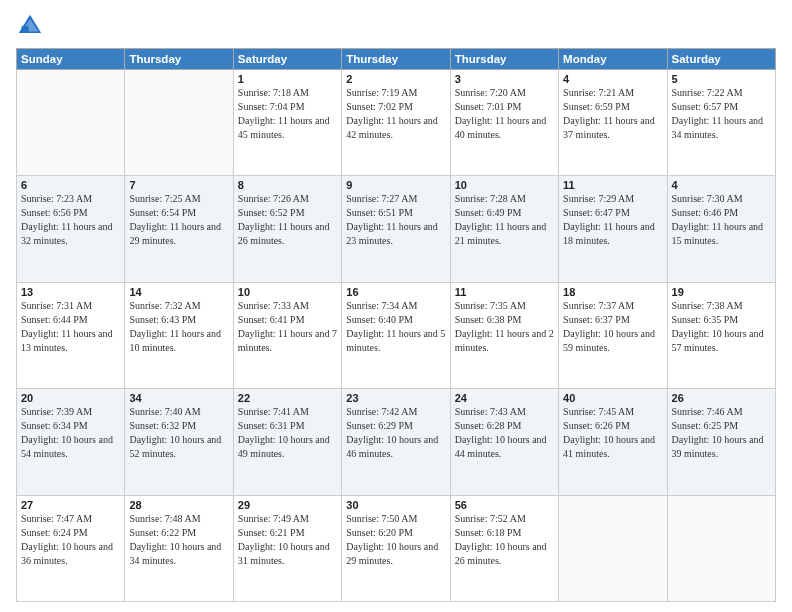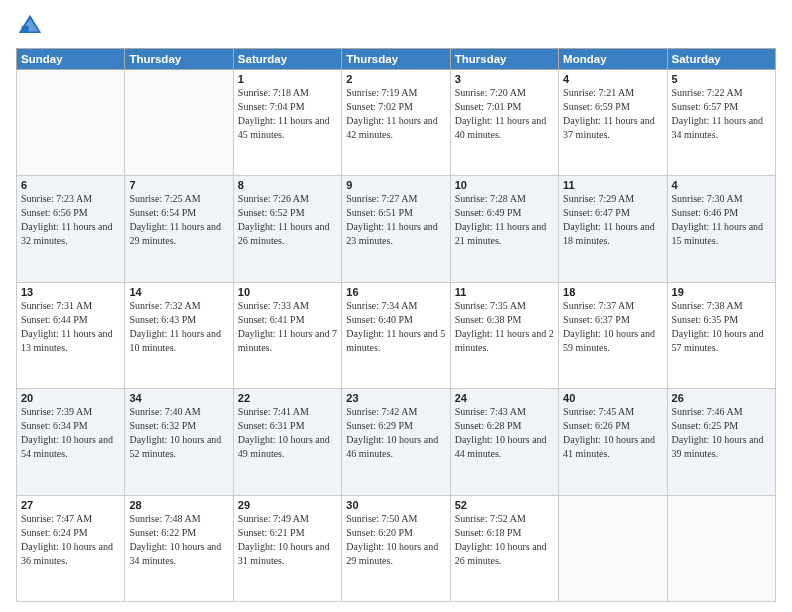--- a/index.html
+++ b/index.html
@@ -255,21 +255,21 @@
           </td>
           <td>
             <span class="day-num">29</span>
             <div class="day-info">Sunrise: 7:49 AM<br>Sunset: 6:21 PM<br>Daylight: 10 hours and 31 minutes.</div>
           </td>
           <td>
             <span class="day-num">30</span>
             <div class="day-info">Sunrise: 7:50 AM<br>Sunset: 6:20 PM<br>Daylight: 10 hours and 29 minutes.</div>
           </td>
           <td>
-            <span class="day-num">52</span>
+            <span class="day-num">56</span>
             <div class="day-info">Sunrise: 7:52 AM<br>Sunset: 6:18 PM<br>Daylight: 10 hours and 26 minutes.</div>
           </td>
           <td class="empty-cell"></td>
           <td class="empty-cell"></td>
         </tr>
       </tbody>
   </table>
 </div>
 
 </body></html>

